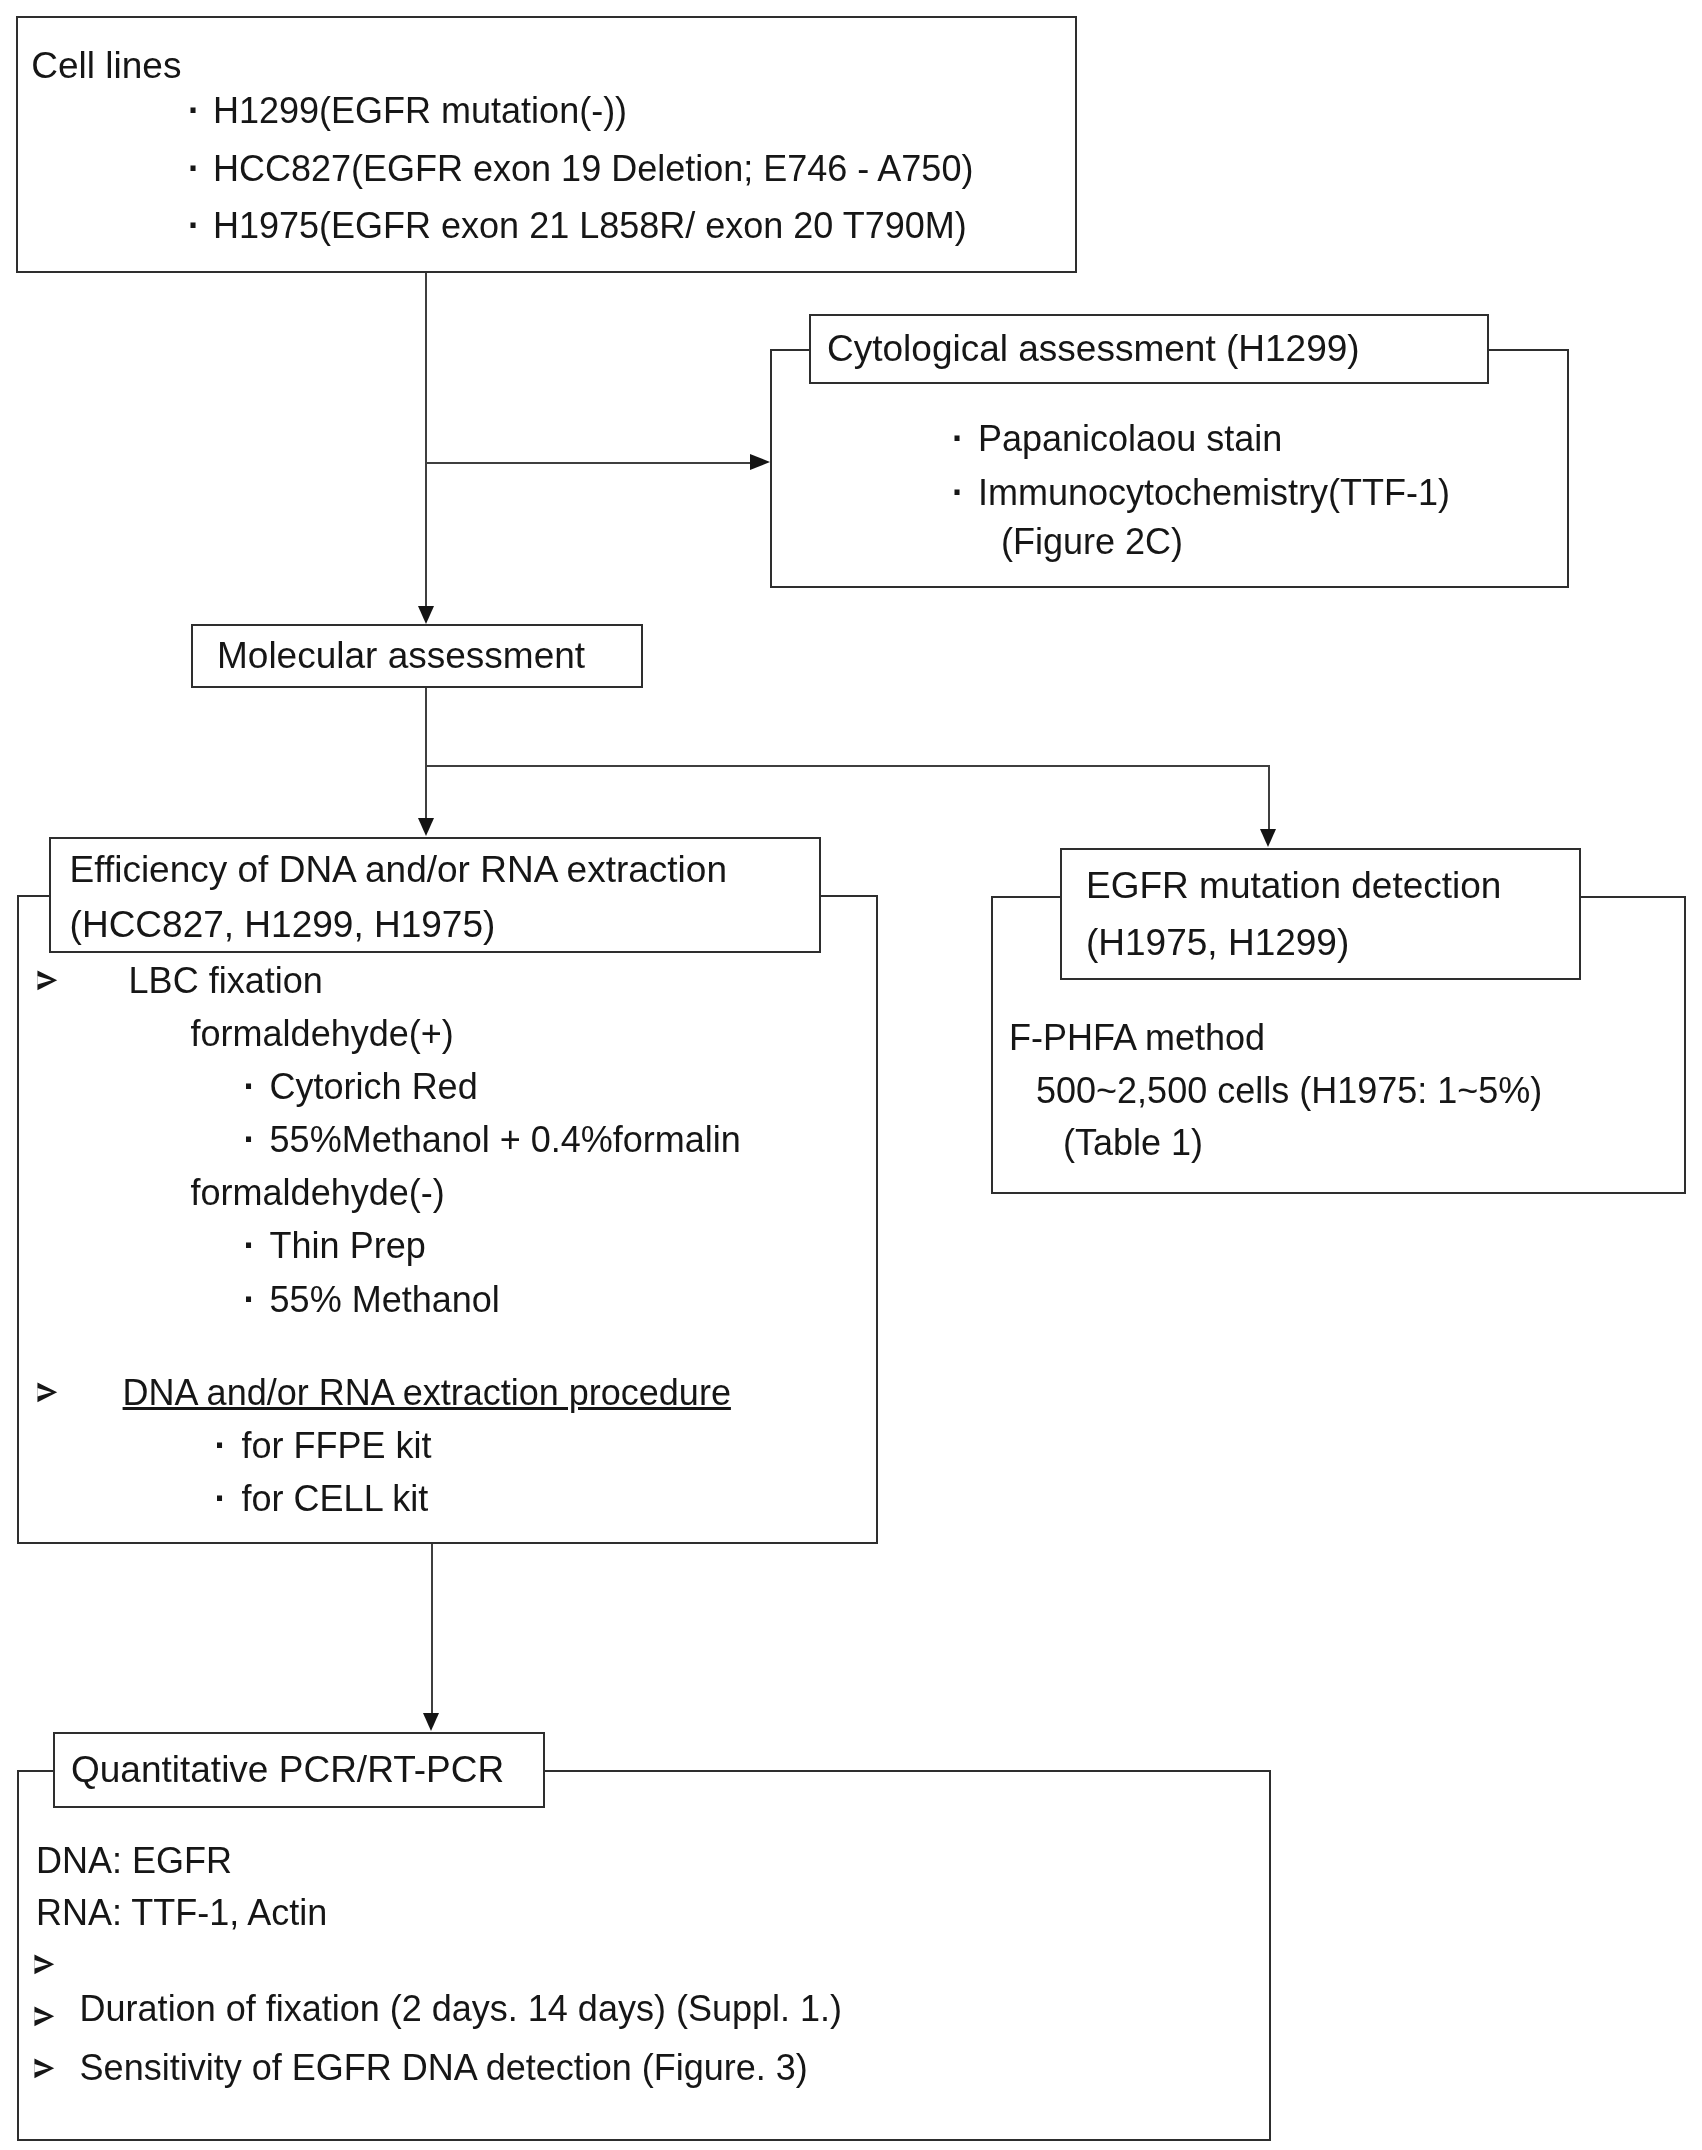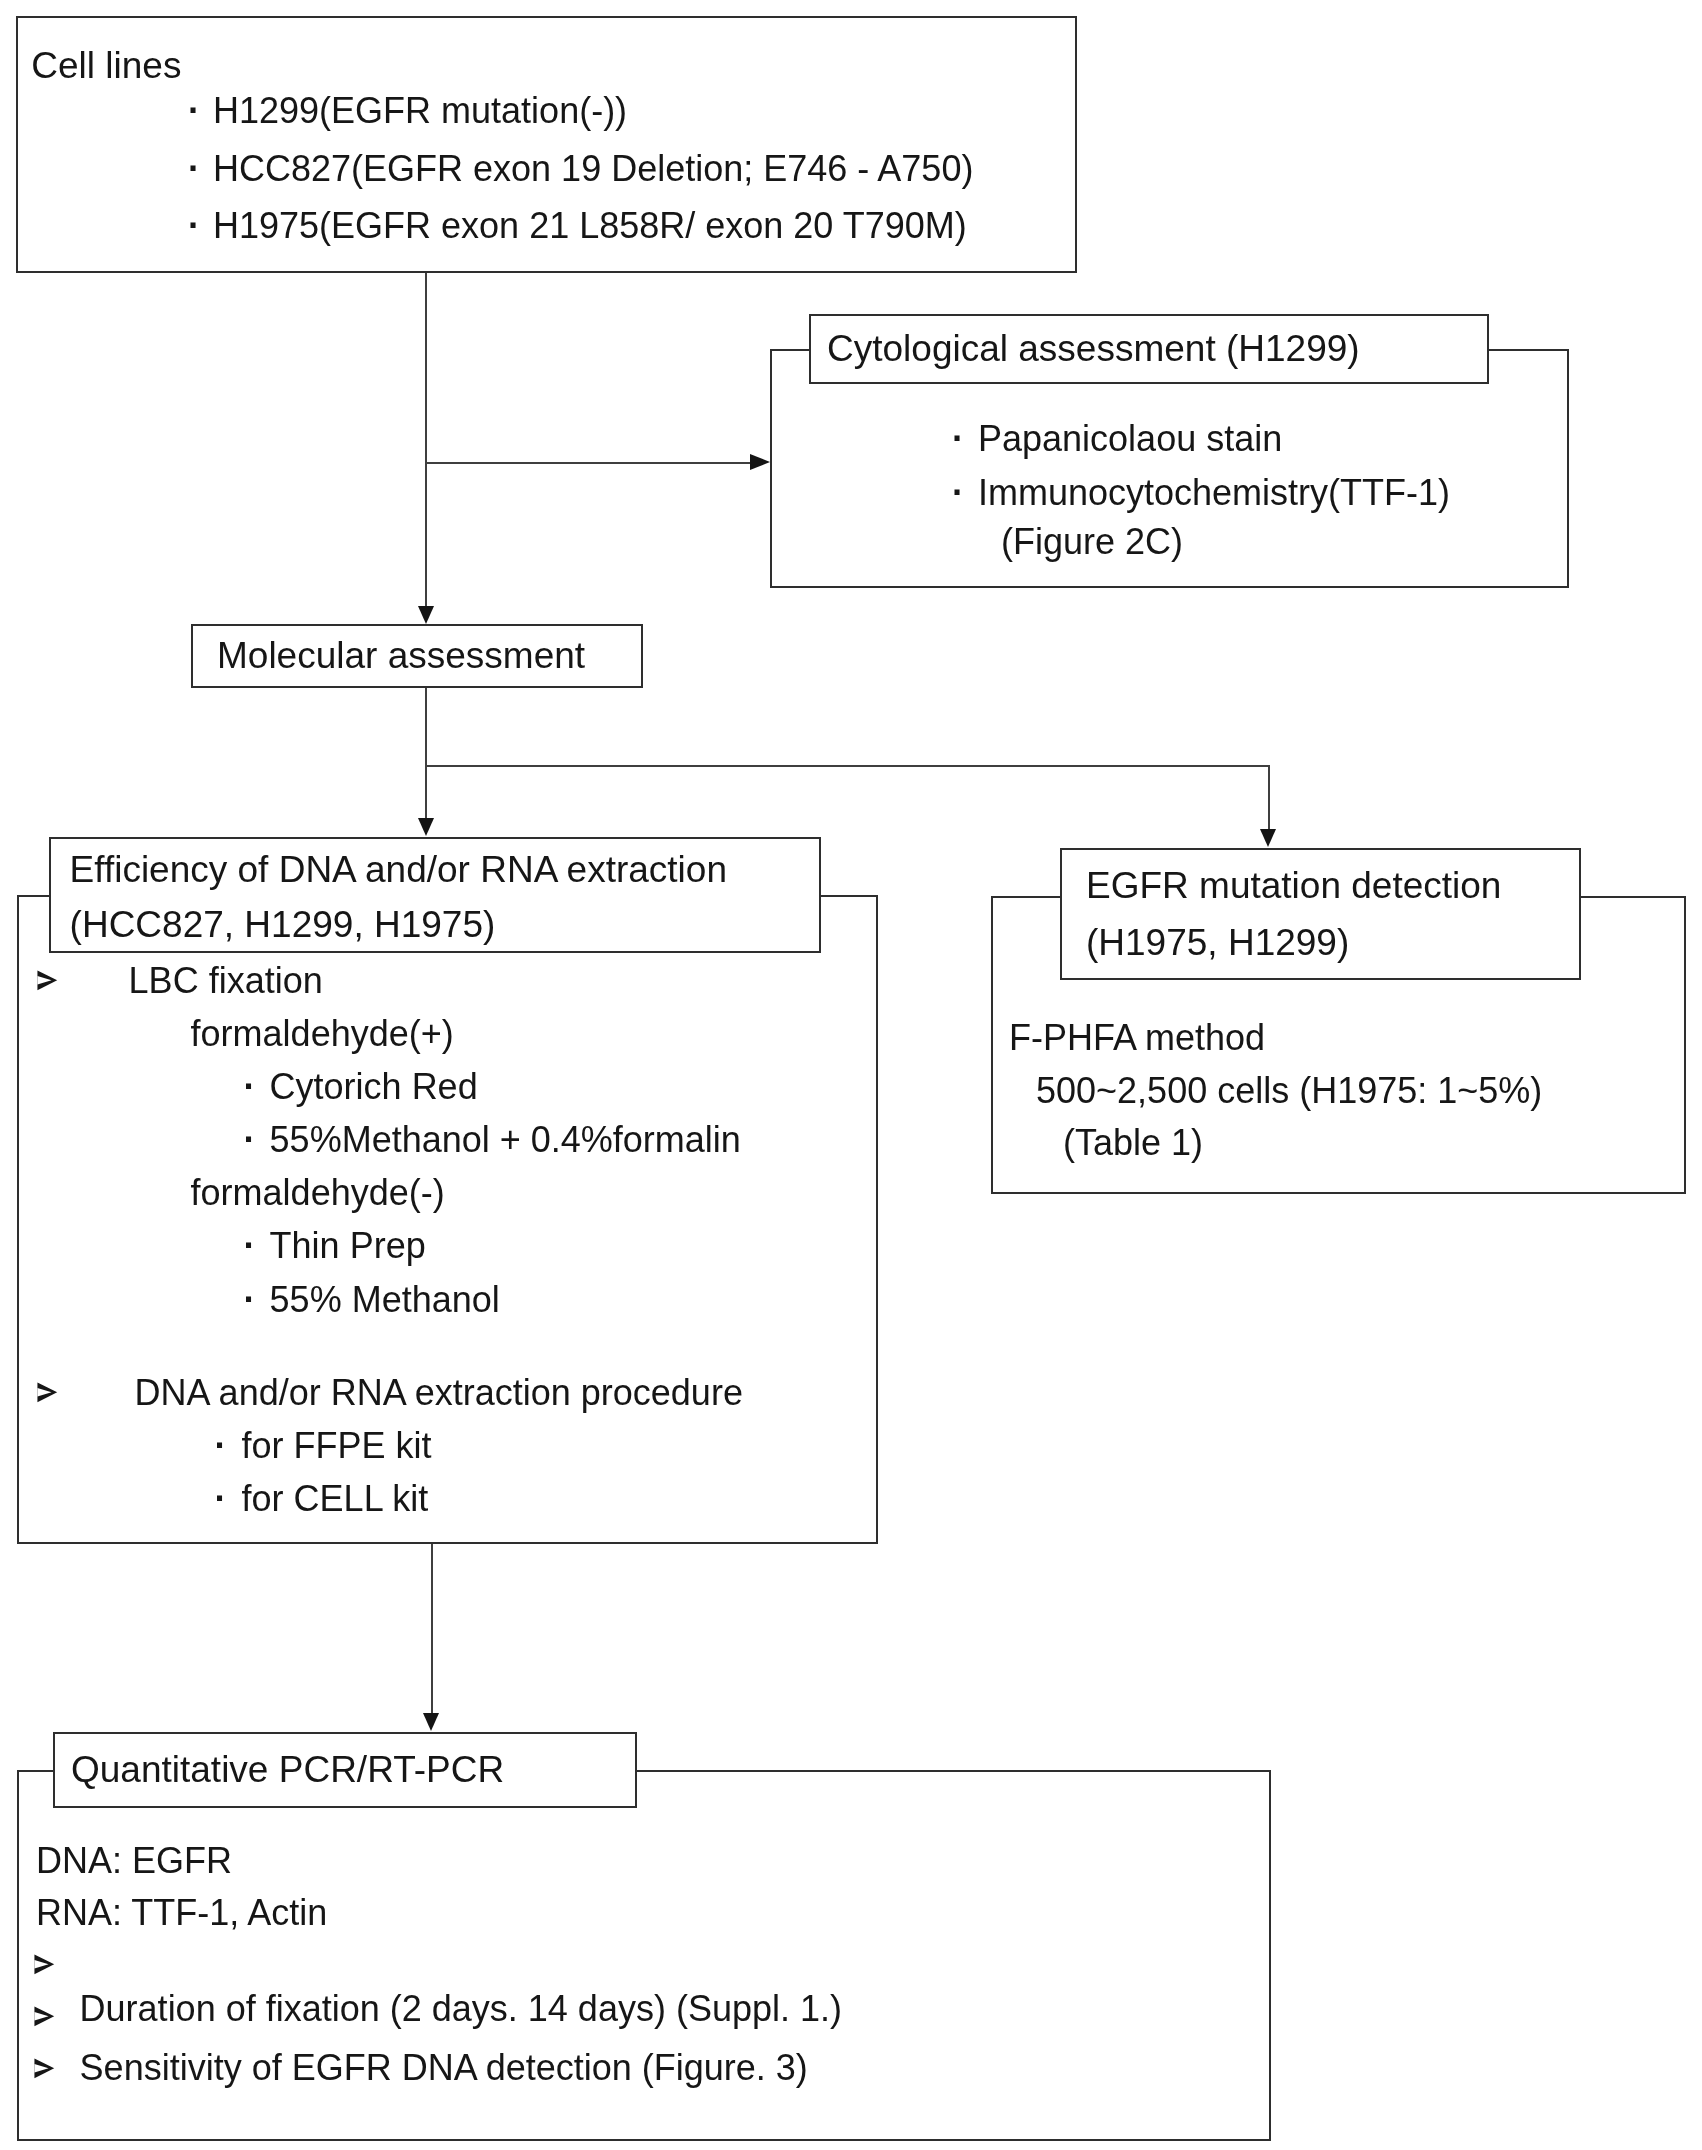--- a/index.html
+++ b/index.html
@@ -122,21 +122,21 @@
 
     <span class="dot" style="left:225px;top:322px;">·</span>
     <div class="t" style="left:251px;top:322px;">Thin Prep</div>
     <span class="dot" style="left:225px;top:376px;">·</span>
     <div class="t" style="left:251px;top:376px;">55% Methanol</div>
 
     <svg class="arrow-bullet" style="left:17.3px;top:484px;" viewBox="0 0 32 32">
         <polygon points="2,2 30,16 2,30" fill="#161616"></polygon>
         <polygon points="2,10 22,16 2,22" fill="#ffffff"></polygon>
       </svg>
-    <div class="t" style="left:116px;top:469px;">DNA and/or RNA extraction procedure</div>
+    <div class="t" style="left:104px;top:469px;text-decoration:underline;">DNA and/or RNA extraction procedure</div>
 
     <span class="dot" style="left:196px;top:522px;">·</span>
     <div class="t" style="left:223px;top:522px;">for FFPE kit</div>
     <span class="dot" style="left:196px;top:575px;">·</span>
     <div class="t" style="left:223px;top:575px;">for CELL kit</div>
   </div>
   <div class="box titlebox" style="left:49px;top:837px;width:772px;height:116px;">
     <div class="t title-text" style="left:18.6px;top:4px;">Efficiency of DNA and/or RNA extraction</div>
     <div class="t title-text" style="left:18.6px;top:59px;">(HCC827, H1299, H1975)</div>
   </div>
@@ -165,18 +165,18 @@
         <polygon points="2,2 30,16 2,30" fill="#161616"></polygon>
         <polygon points="2,10 22,16 2,22" fill="#ffffff"></polygon>
       </svg>
 
     <svg class="arrow-bullet" style="left:14.6px;top:285px;" viewBox="0 0 32 32">
         <polygon points="2,2 30,16 2,30" fill="#161616"></polygon>
         <polygon points="2,10 22,16 2,22" fill="#ffffff"></polygon>
       </svg>
     <div class="t" style="left:61px;top:269px;">Sensitivity of EGFR DNA detection (Figure. 3)</div>
   </div>
-  <div class="box titlebox" style="left:53px;top:1732px;width:584px;height:76px;padding-left:24px;">
+  <div class="box titlebox" style="left:53px;top:1732px;width:492px;height:76px;padding-left:24px;">
     <div class="t title-text" style="left:16px;top:8.6px;">Quantitative PCR/RT-PCR</div>
   </div>
 
 </div>
 
 
 </body></html>

